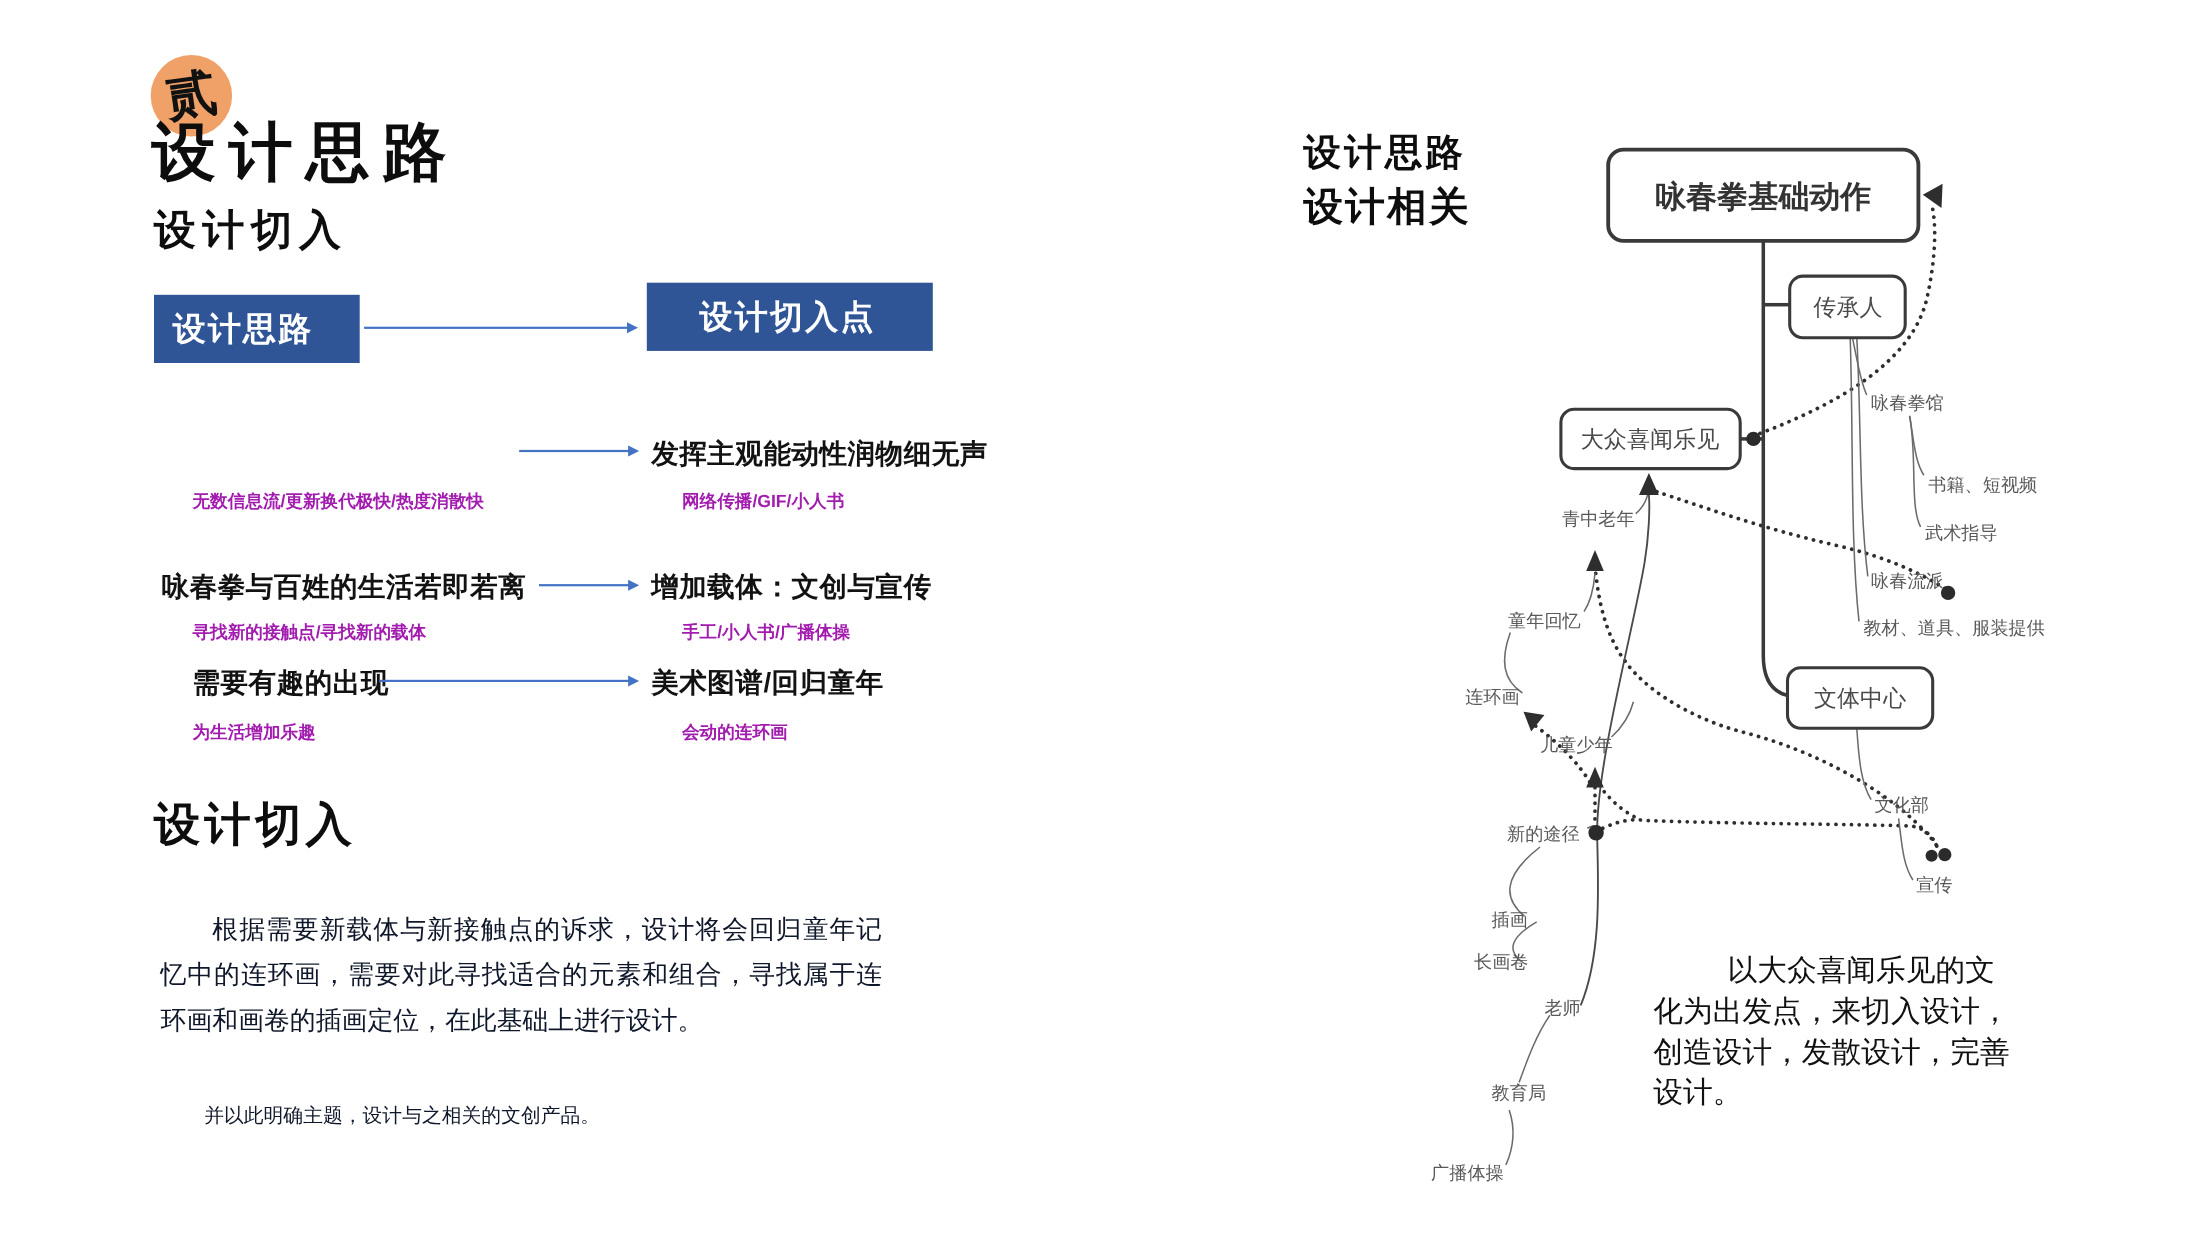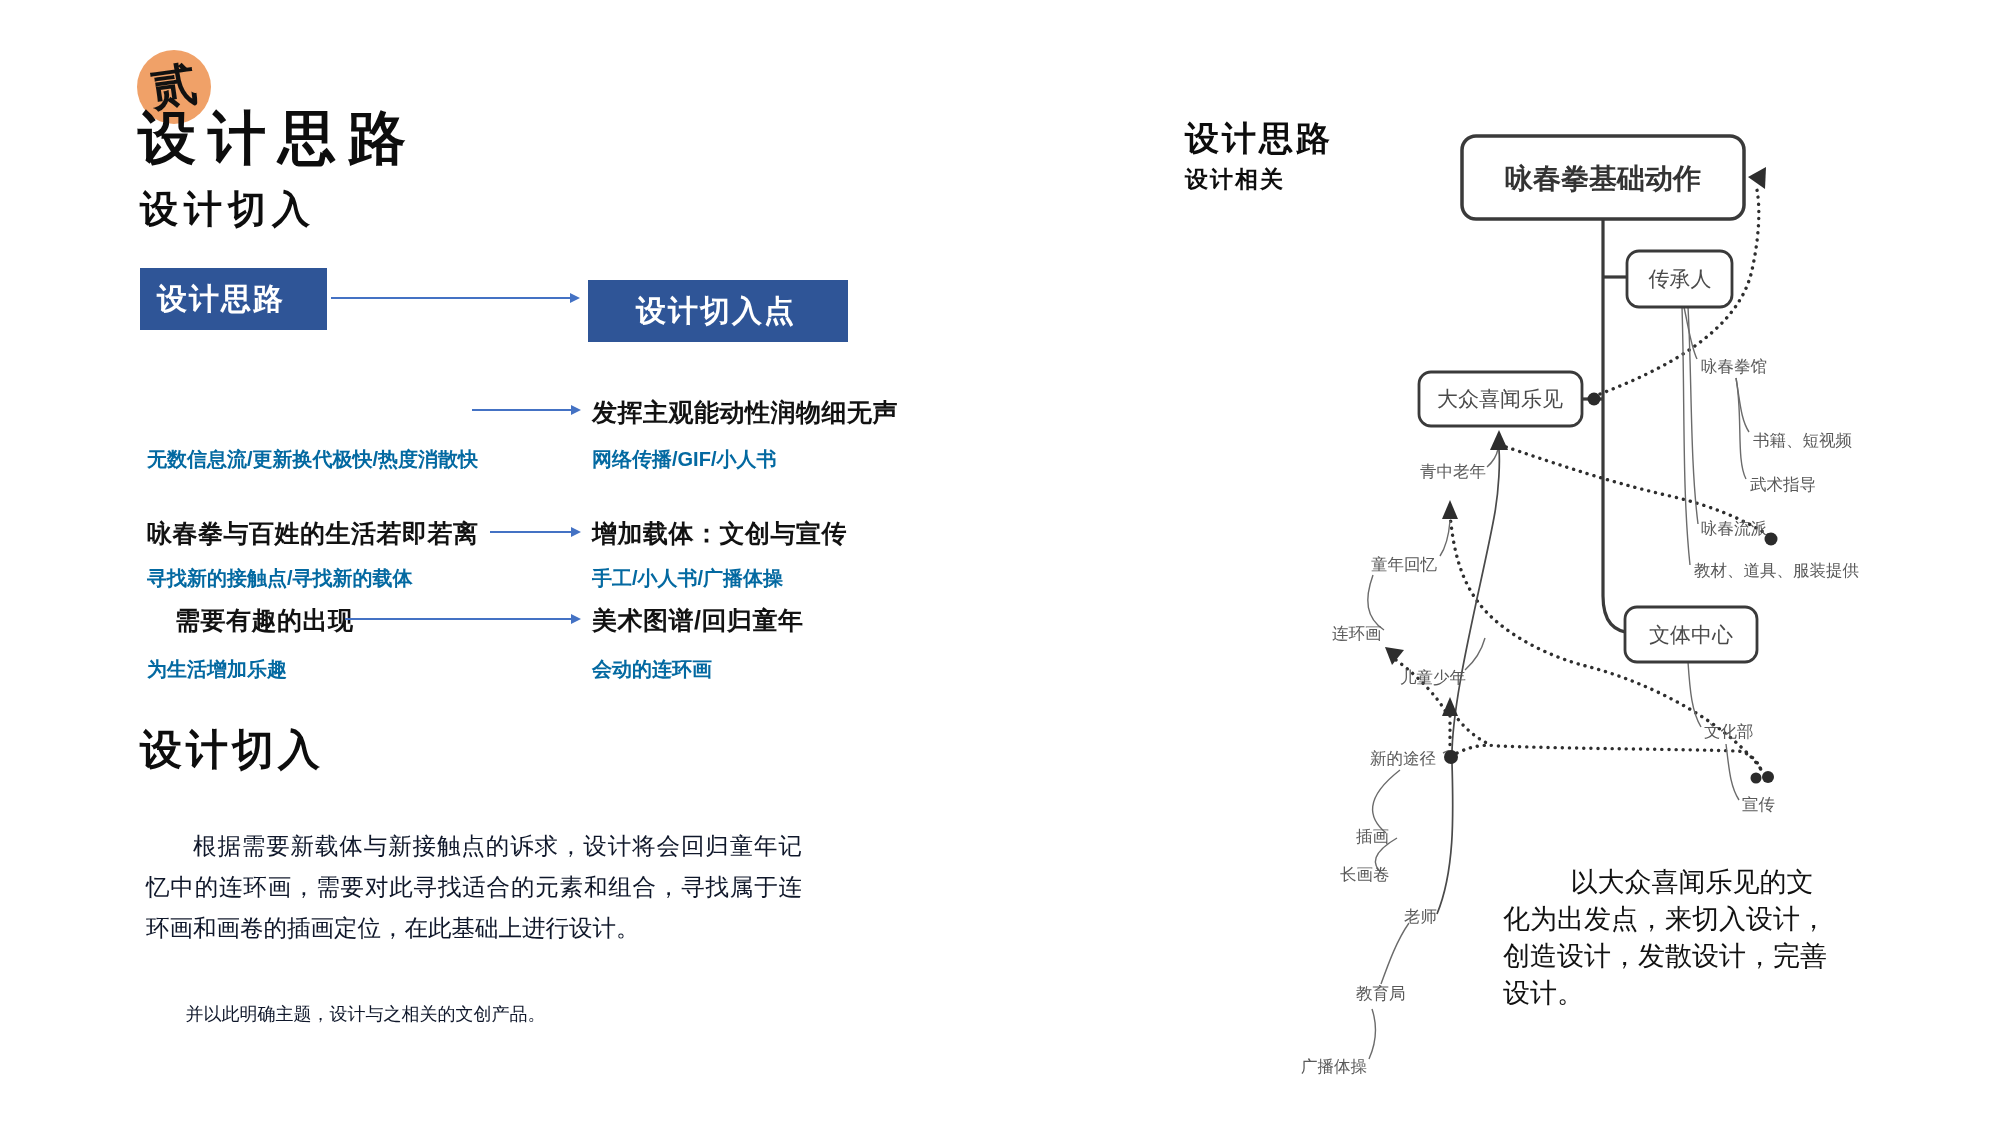--- a/index.html
+++ b/index.html
@@ -9,32 +9,32 @@
   
   .callig{font-family:"Liberation Serif","DejaVu Serif",serif;font-weight:bold;color:#0d0d0d;}
   .badge{left:137px;top:50px;width:74px;height:74px;border-radius:50%;background:#f0a168;
          display:flex;align-items:center;justify-content:center;}
   .badge span{font-family:"Liberation Serif",serif;font-weight:bold;font-size:46px;color:#111;transform:rotate(-8deg);}
   .title-main{left:138px;top:100px;font-size:58px;letter-spacing:12px;}
   .title-sub{left:140px;top:184px;font-size:38px;letter-spacing:6px;}
   .bluebox{background:#2f5597;color:#fff;font-weight:bold;font-size:30px;
            display:flex;align-items:center;padding-left:17px;height:62px;letter-spacing:2px;}
   .bb1{left:140px;top:268px;width:170px;}
-  .bb2{left:588px;top:280px;width:212px;padding-left:48px;}
+  .bb2{left:588px;top:257px;width:212px;padding-left:48px;}
   .harrow{height:2px;background:#4472c4;}
   .harrow::after{content:"";position:absolute;right:-9px;top:-4px;width:0;height:0;
                  border-left:10px solid #4472c4;border-top:5px solid transparent;border-bottom:5px solid transparent;}
   .rowtitle{font-size:25px;font-weight:bold;color:#121212;letter-spacing:0.5px;}
-  .rowsub{font-size:20px;font-weight:bold;color:#0369a1;}
+  .rowsub{font-size:16px;font-weight:bold;color:#a21caf;margin-left:28px;}
   .section-head{left:140px;top:722px;font-size:42px;letter-spacing:4px;}
   .para{font-family:"Liberation Serif","DejaVu Serif",serif;color:#0f172a;}
   .p1{left:146px;top:826px;width:656px;font-size:23.5px;line-height:41px;text-indent:2em;text-align:justify;}
   .p2{left:146px;top:994px;width:656px;font-size:18px;line-height:41px;text-indent:2.2em;}
   .r-head1{left:1185px;top:116px;font-size:34px;letter-spacing:3px;}
-  .r-head2{left:1185px;top:164px;font-size:23px;letter-spacing:2px;}
+  .r-head2{left:1185px;top:164px;font-size:36px;letter-spacing:2px;}
   .caption{left:1503px;top:864px;width:336px;font-size:27px;line-height:37px;text-indent:2.5em;
            font-family:"Liberation Serif","DejaVu Serif",serif;color:#111;}
   svg text{font-family:"Liberation Sans",sans-serif;}
   .leaf{font-size:16.5px;fill:#595959;}
   .nodetxt{font-size:21px;fill:#4a4a4a;}
   .roottxt{font-size:28px;font-weight:bold;fill:#333;}
 </style>
 </head>
 <body>
 

